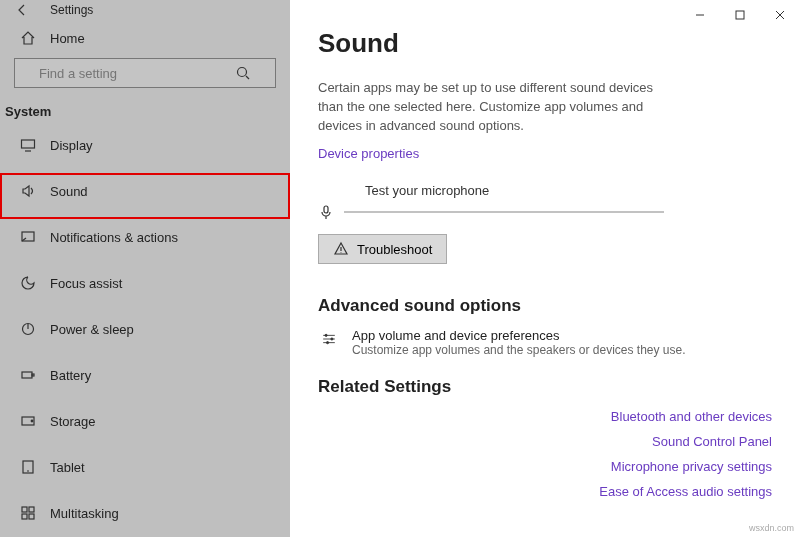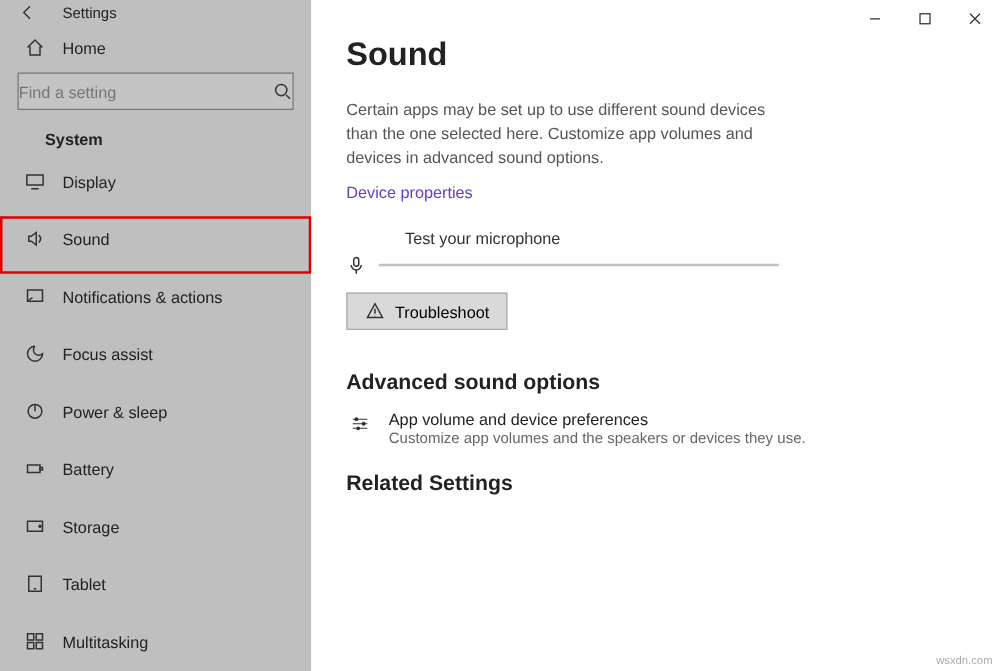--- a/index.html
+++ b/index.html
@@ -1,26 +1,26 @@
 <!DOCTYPE html>
 <html><head>
 <meta charset="utf-8">
 <style>
   * { box-sizing: border-box; margin: 0; padding: 0; font-family: "Segoe UI", Tahoma, sans-serif; }
   body { width: 800px; height: 537px; background: #fff; overflow: hidden; font-size: 13px; color: #222; }
   .window { display: flex; height: 100%; }
-  .sidebar { width: 249px; background: #bfbfbf; display: flex; flex-direction: column; }
+  .sidebar { width: 290px; background: #bfbfbf; display: flex; flex-direction: column; }
   .titlebar { height: 32px; display: flex; align-items: center; padding: 0 12px; gap: 18px; }
   .titlebar .app-title { font-size: 12px; }
   .back-btn { width: 20px; height: 20px; display: flex; align-items: center; justify-content: center; cursor: pointer; }
   .home-row { display: flex; align-items: center; gap: 14px; padding: 6px 18px 6px 20px; margin-top: 4px; }
   .search-wrap { padding: 6px 14px 4px 14px; }
-  .search-box { width: 100%; height: 30px; border: 1px solid #777; background: #c4c4c4; display: flex; align-items: center; padding: 0 0; justify-content: space-between; }
+  .search-box { width: 100%; height: 30px; border: 1px solid #777; background: #c4c4c4; display: flex; align-items: center; padding: 0 24px; justify-content: space-between; }
   .search-box input { border: 0; outline: 0; background: transparent; font-size: 13px; width: 85%; color: #333; }
-  .section-label { font-weight: 600; font-size: 13px; padding: 12px 18px 8px 36px; }
+  .section-label { font-weight: 600; font-size: 13px; padding: 12px 18px 8px 5px; }
   .nav { display: flex; flex-direction: column; }
   .nav-item { display: flex; align-items: center; gap: 14px; padding: 10px 18px 20px 20px; cursor: pointer; font-size: 13px; }
   .nav-item.highlighted { outline: 2px solid #e00000; outline-offset: -2px; }
   .icon { width: 16px; height: 16px; display: inline-flex; align-items: center; justify-content: center; flex-shrink: 0; }
   .icon svg { width: 16px; height: 16px; stroke: #333; fill: none; stroke-width: 1.2; }
   .main { flex: 1; background: #fff; display: flex; flex-direction: column; position: relative; }
   .window-controls { position: absolute; top: 0; right: 0; height: 30px; display: flex; }
   .win-ctrl { width: 40px; display: flex; align-items: center; justify-content: center; cursor: pointer; }
   .win-ctrl svg { width: 10px; height: 10px; stroke: #333; stroke-width: 1; fill: none; }
   .content { padding: 28px 28px 0 28px; overflow: hidden; }
@@ -229,17 +229,23 @@
               <circle cx="9" cy="16" r="1.5" fill="#333"></circle>
             </svg>
         </span>
         <div>
           <div class="pref-title">App volume and device preferences</div>
           <div class="pref-sub">Customize app volumes and the speakers or devices they use.</div>
         </div>
       </div>
 
       <h2 class="sub">Related Settings</h2>
+      <div class="related-list">
+        <a class="link">Bluetooth and other devices</a>
+        <a class="link">Sound Control Panel</a>
+        <a class="link">Microphone privacy settings</a>
+        <a class="link">Ease of Access audio settings</a>
+      </div>
     </div>
 
     <div class="watermark">wsxdn.com</div>
   </div>
 </div>
 
 </body></html>

